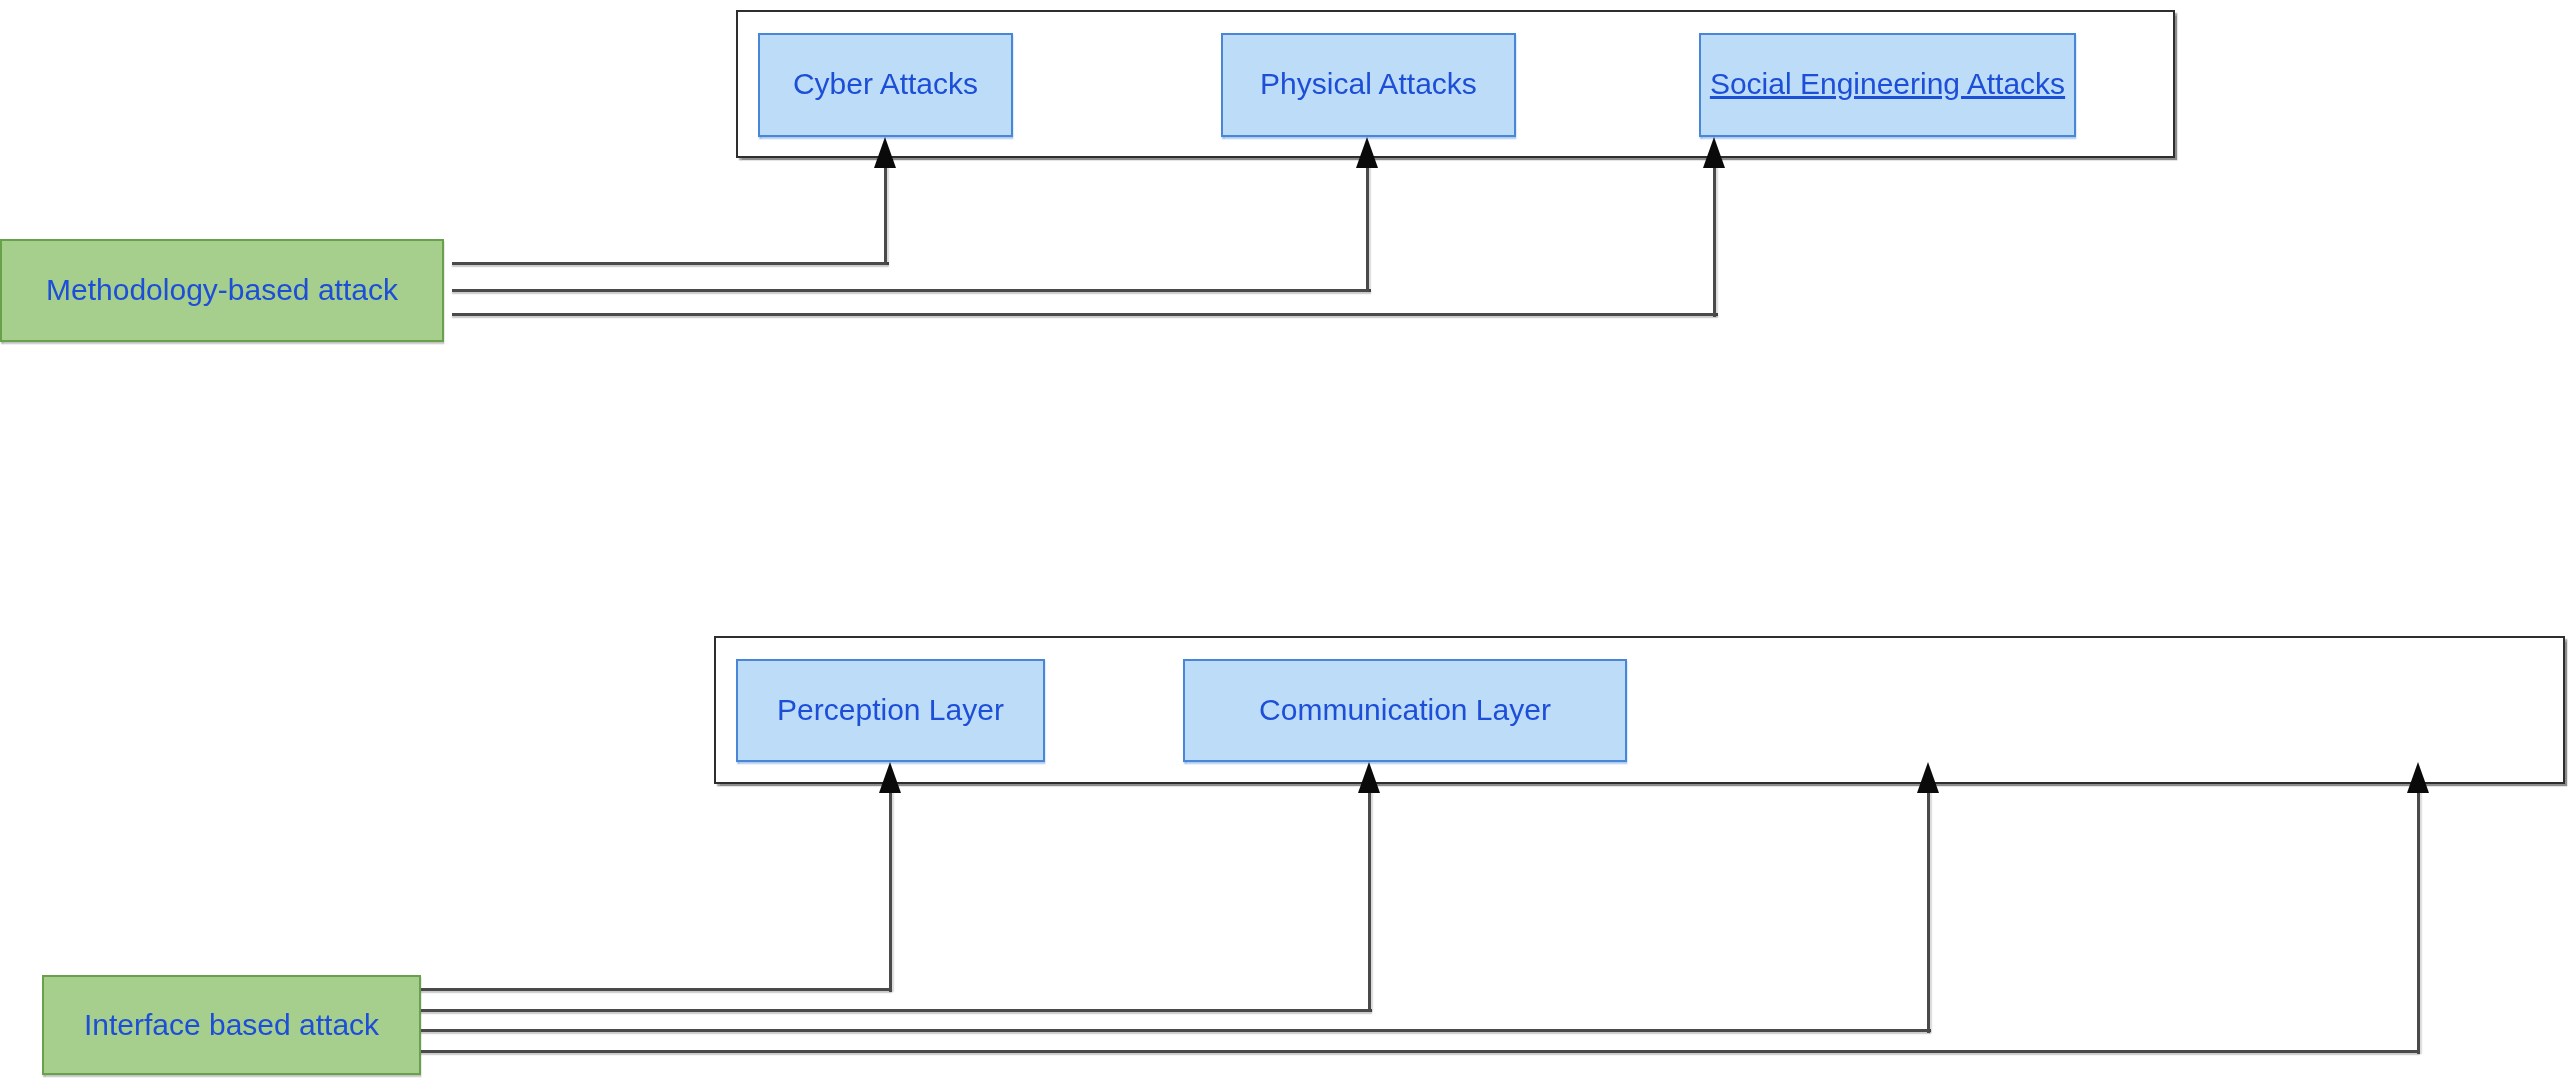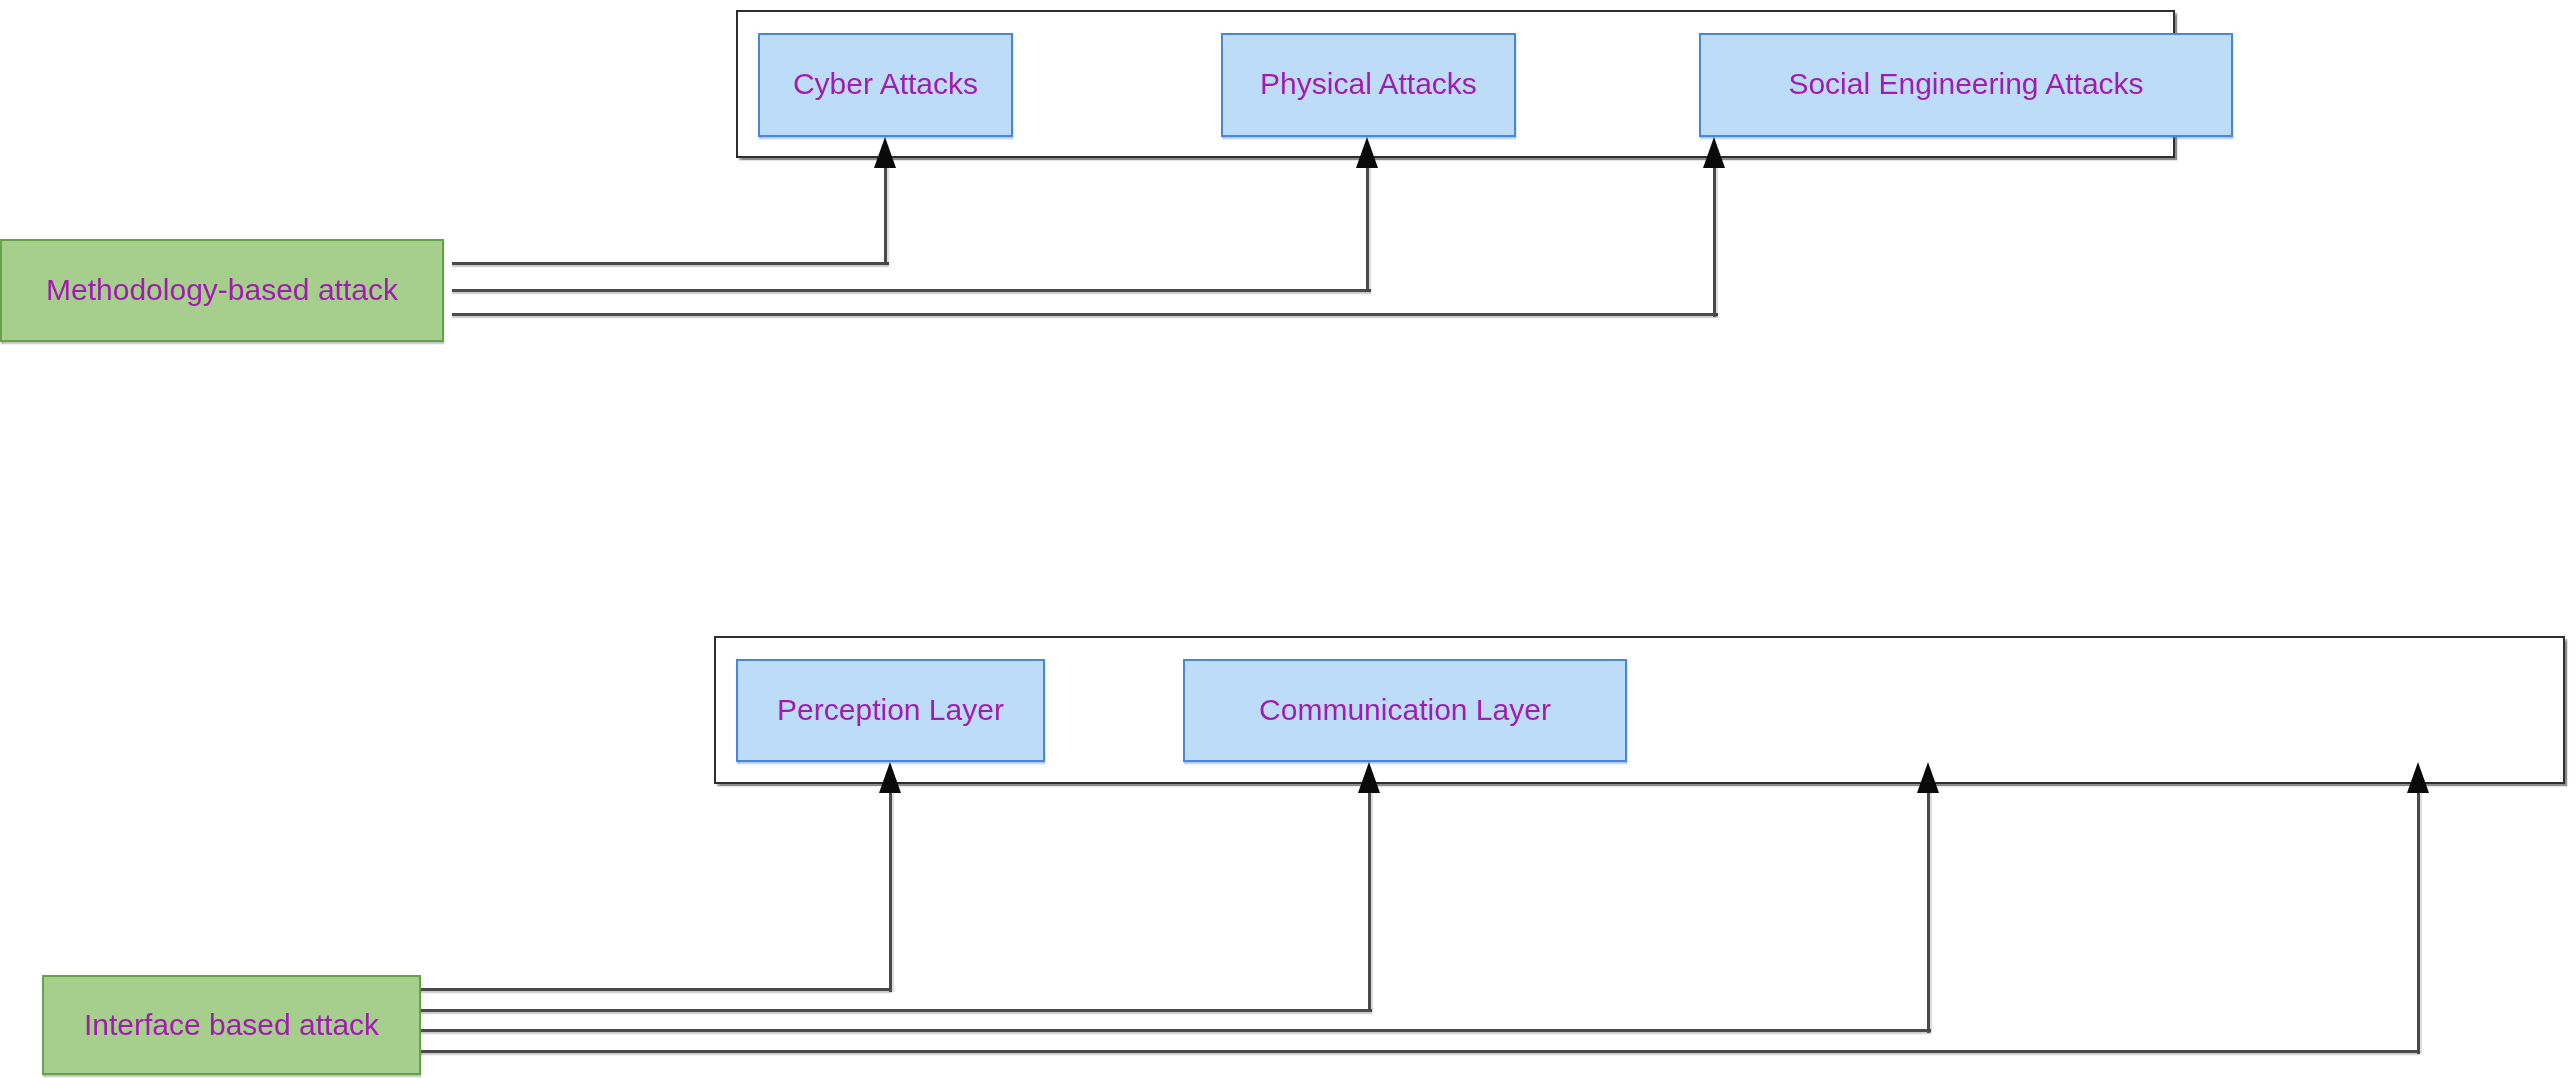--- a/index.html
+++ b/index.html
@@ -20,21 +20,21 @@
     z-index: 1;
   }
   .node {
     position: absolute;
     display: flex;
     align-items: center;
     justify-content: center;
     text-align: center;
     font-size: 30px;
     line-height: 1.15;
-    color: #a21caf;
+    color: #1d4ed8;
     z-index: 2;
   }
   .node.blue {
     background: #bddcf7;
     border: 2px solid #4a86d8;
     box-shadow: 1.4px 2px 1.4px rgba(74,134,216,0.55);
   }
   .node.green {
     background: #a6ce8d;
     border: 2px solid #67a24b;
@@ -68,21 +68,21 @@
 <body>
 
 <div class="canvas">
 
   <div class="container-box" style="left:736px; top:10.2px; width:1439px; height:148px;"></div>
 
   <div class="node blue" style="left:758px; top:32.5px; width:255px; height:104px;">Cyber Attacks</div>
 
   <div class="node blue" style="left:1221px; top:32.5px; width:295px; height:104px;">Physical Attacks</div>
 
-  <div class="node blue" style="left:1699px; top:32.5px; width:534px; height:104px;">Social Engineering Attacks</div>
+  <div class="node blue" style="left:1699px; top:32.5px; width:377px; height:104px;text-decoration:underline;">Social Engineering Attacks</div>
 
   <div class="node green" style="left:0; top:239px; width:444px; height:103px;">Methodology-based attack</div>
 
   <div class="hline" style="left:452px; top:262px; width:437px;"></div>
   <div class="vline" style="left:884px; top:165px; height:100px;"></div>
   <div class="arrow-up" style="left:874px; top:137px;"></div>
 
   <div class="hline" style="left:452px; top:289px; width:919px;"></div>
   <div class="vline" style="left:1366px; top:165px; height:127px;"></div>
   <div class="arrow-up" style="left:1356px; top:137px;"></div>

